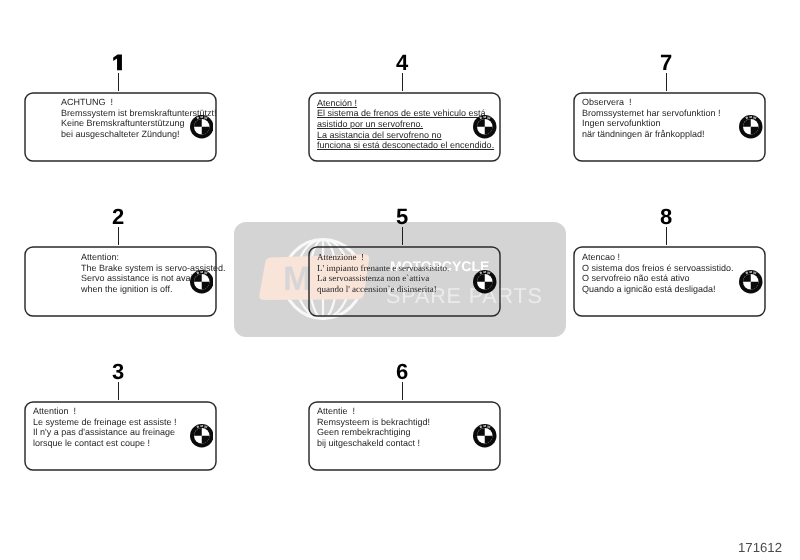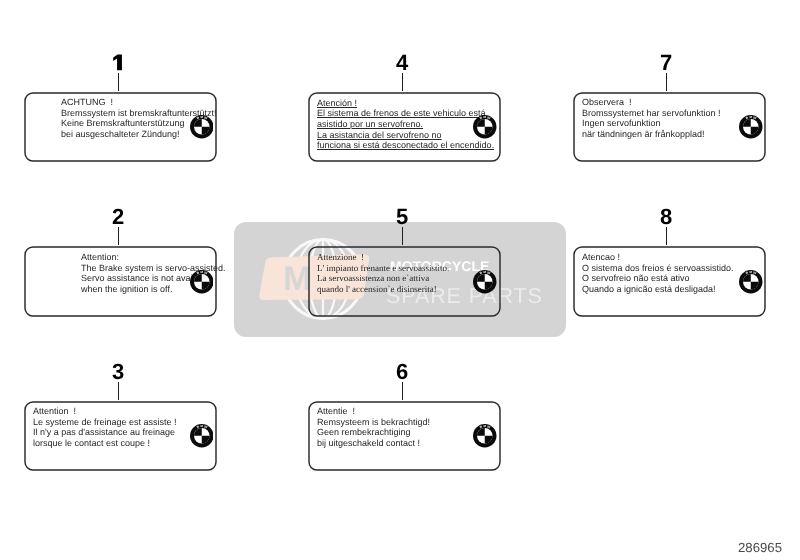--- a/index.html
+++ b/index.html
@@ -206,14 +206,14 @@
           <path d="M50 17 A33 33 0 0 0 17 50 L50 50 Z" fill="#0b0b0b"></path>
           <path d="M50 83 A33 33 0 0 0 83 50 L50 50 Z" fill="#0b0b0b"></path>
           <text x="33.12042931235429" y="12.087863507832061" fill="#ffffff" font-size="13" font-family="&quot;Liberation Sans&quot;,sans-serif" font-weight="bold" text-anchor="middle" dominant-baseline="central" transform="rotate(-24 33.12042931235429 12.087863507832061)">B</text>
           <text x="50" y="8.5" fill="#ffffff" font-size="13" font-family="&quot;Liberation Sans&quot;,sans-serif" font-weight="bold" text-anchor="middle" dominant-baseline="central" transform="rotate(0 50 8.5)">M</text>
           <text x="66.87957068764571" y="12.087863507832061" fill="#ffffff" font-size="13" font-family="&quot;Liberation Sans&quot;,sans-serif" font-weight="bold" text-anchor="middle" dominant-baseline="central" transform="rotate(24 66.87957068764571 12.087863507832061)">W</text>
         </svg>
         <div class="callout-num" style="left: 651px; top: 206px; width: 30px;">8</div>
         <div class="callout-line" style="left: 666px; top: 227px; height: 18px;"></div>
       </div>
     </div>
-  <div class="partno" style="left:738px;top:540px;">286965</div>
+  <div class="partno" style="left:738px;top:540px;">171612</div>
 </div>
 
 </body></html>

